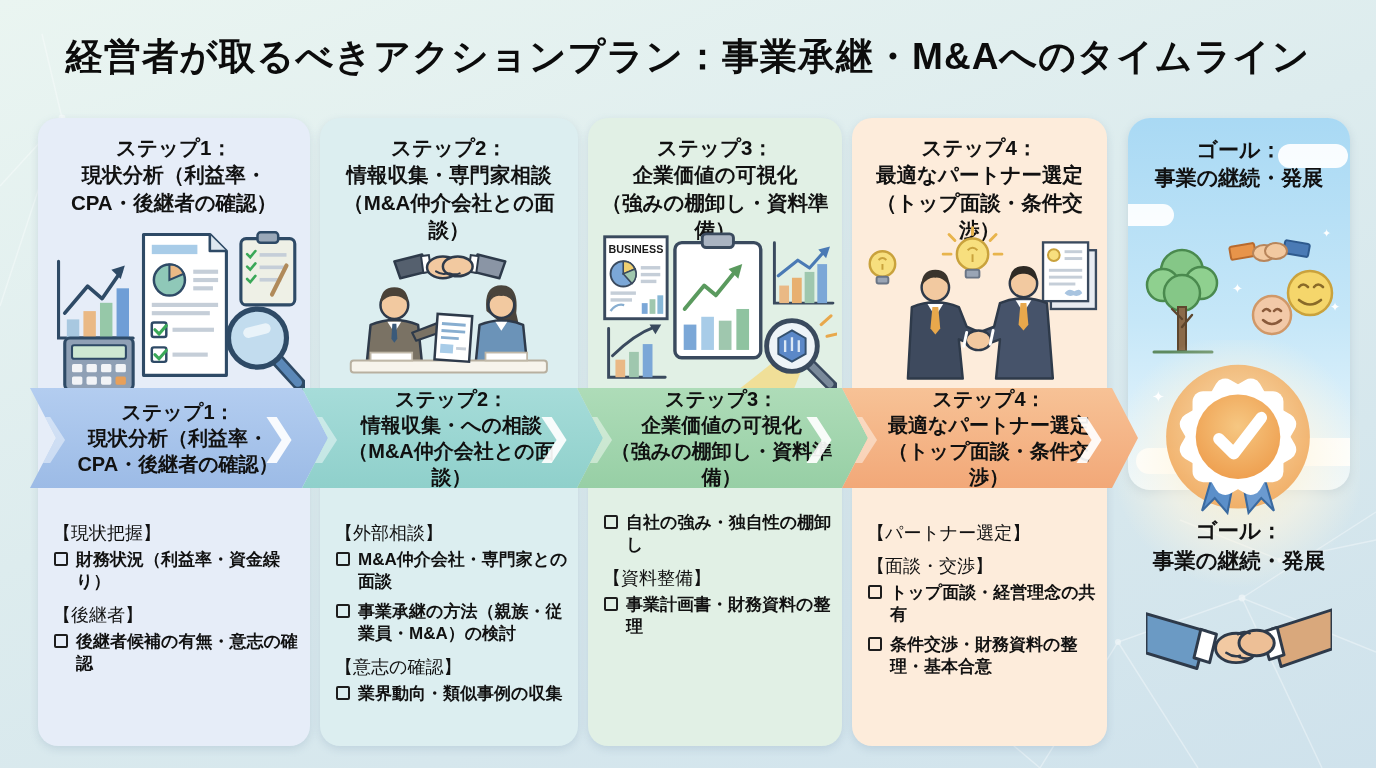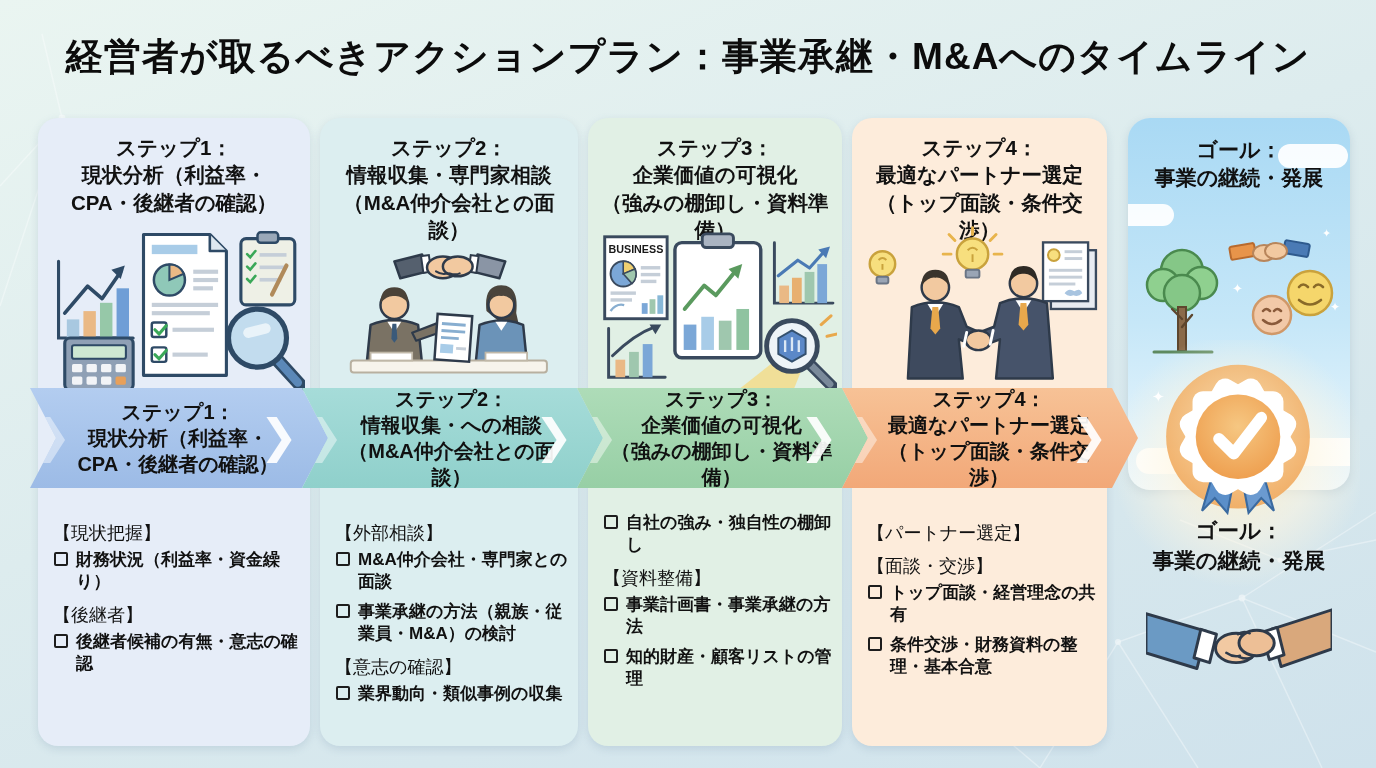--- a/index.html
+++ b/index.html
@@ -303,25 +303,21 @@
       </svg>
     </div>
     <div class="checklist">
       <div class="check-item">
           <span class="cbox"></span>
           <span>自社の強み・独自性の棚卸し</span>
         </div>
       <div class="sec-head">【資料整備】</div>
       <div class="check-item">
           <span class="cbox"></span>
-          <span>事業計画書・事業承継の方法</span>
-        </div>
-      <div class="check-item">
-          <span class="cbox"></span>
-          <span>知的財産・顧客リストの管理</span>
+          <span>事業計画書・財務資料の整理</span>
         </div>
     </div>
   </div>
 
   <div class="card card4">
     <div class="card-header">ステップ4：
 最適なパートナー選定
 （トップ面談・条件交渉）</div>
     <div class="illus">
       <svg viewBox="0 0 250 166">

